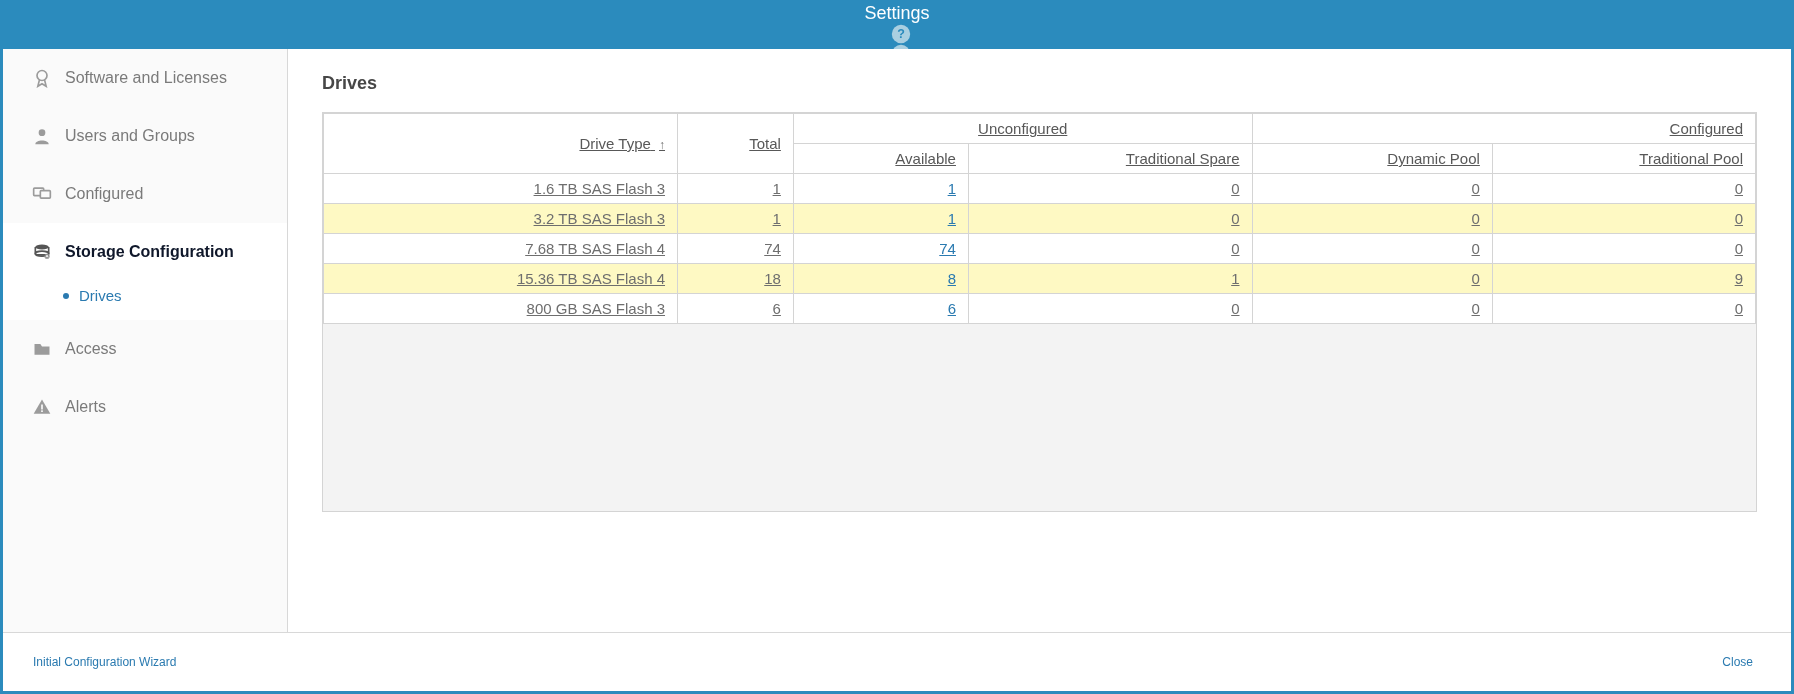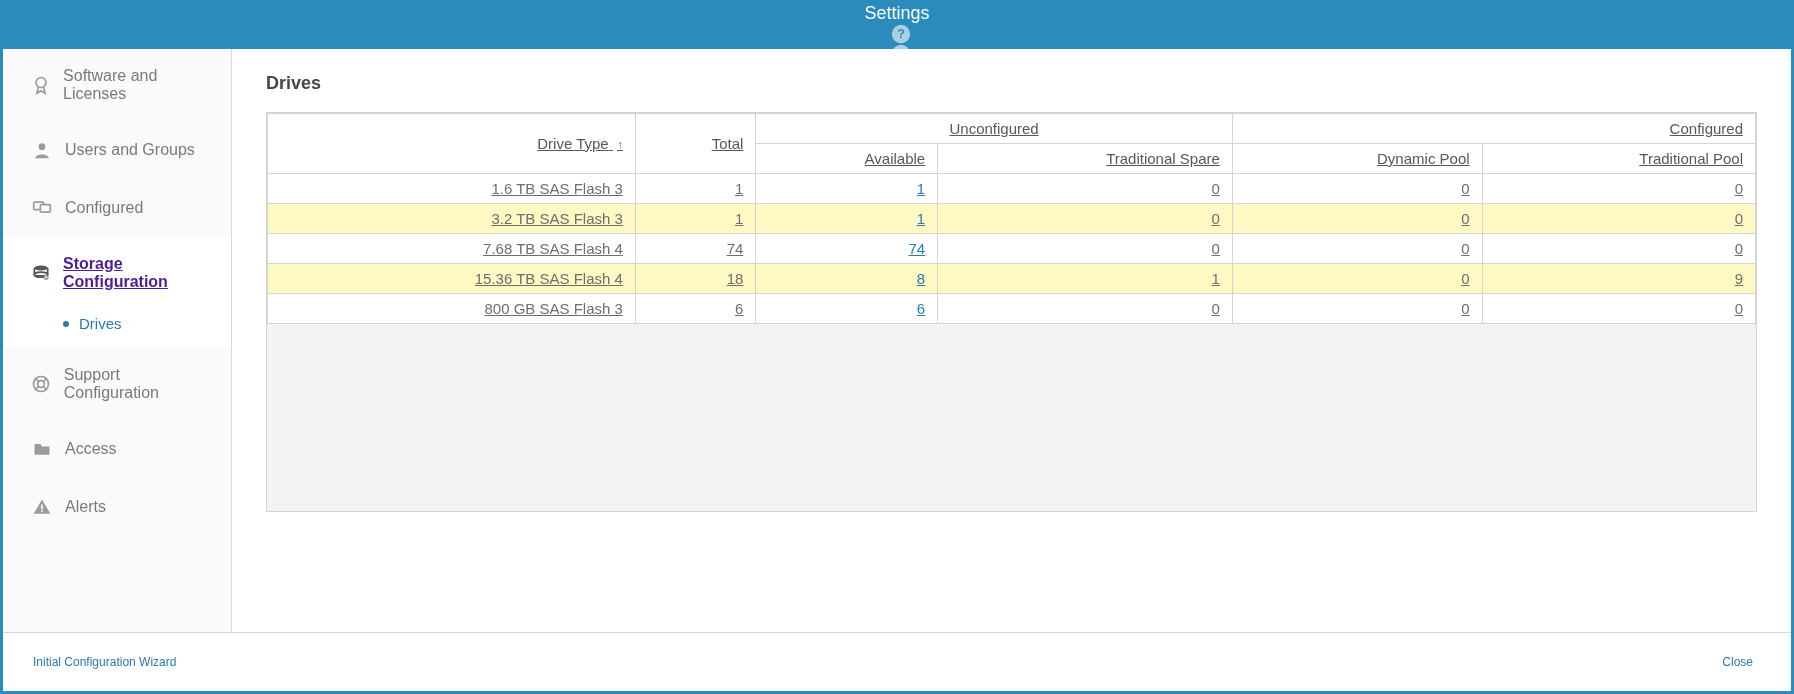--- a/index.html
+++ b/index.html
@@ -36,39 +36,38 @@
     color: #a9cfe1;
     cursor: pointer;
   }
   .body {
     flex: 1;
     display: flex;
     overflow: hidden;
     border-bottom: 1px solid #d8d8d8;
   }
   .sidebar {
-    width: 229px;
+    width: 285px;
     border-right: 1px solid #d8d8d8;
     background: #fafafa;
     overflow-y: auto;
   }
   .nav-item {
     display: flex;
     align-items: center;
     padding: 18px 20px 18px 28px;
     color: #7a7a7a;
     font-size: 16px;
     cursor: pointer;
   }
   .nav-item.active {
-    color: #4c1d95;
+    color: #0f172a;
     font-weight: bold;
     background: #fff;
     border-right: 4px solid transparent;
-    text-decoration: underline;
   }
   .nav-item .nav-icon {
     width: 22px; height: 22px;
     margin-right: 12px;
     display: inline-flex;
     align-items: center;
     justify-content: center;
     color: #9b9b9b;
   }
   .nav-item.active .nav-icon { color: #555; }
@@ -206,30 +205,20 @@
               <path d="M18 14 L18 20 M15 17 L21 17 M16 15 L20 19 M20 15 L16 19" stroke="#fff" stroke-width="0.8"></path>
             </svg>
         </span>
         <span>Storage Configuration</span>
       </div>
       <div class="nav-sub">
         <span class="bullet"></span>
         <span>Drives</span>
       </div>
 
-      <div class="nav-item">
-        <span class="nav-icon">
-          <svg viewBox="0 0 24 24" width="20" height="20" fill="none" stroke="currentColor" stroke-width="2">
-              <circle cx="12" cy="12" r="9"></circle>
-              <circle cx="12" cy="12" r="4"></circle>
-              <path d="M5 5 L9 9 M19 5 L15 9 M5 19 L9 15 M19 19 L15 15"></path>
-            </svg>
-        </span>
-        <span>Support Configuration</span>
-      </div>
 
       <div class="nav-item">
         <span class="nav-icon">
           <svg viewBox="0 0 24 24" width="20" height="20" fill="currentColor">
               <path d="M3 6 L10 6 L12 9 L21 9 L21 19 L3 19 Z"></path>
             </svg>
         </span>
         <span>Access</span>
       </div>
 

